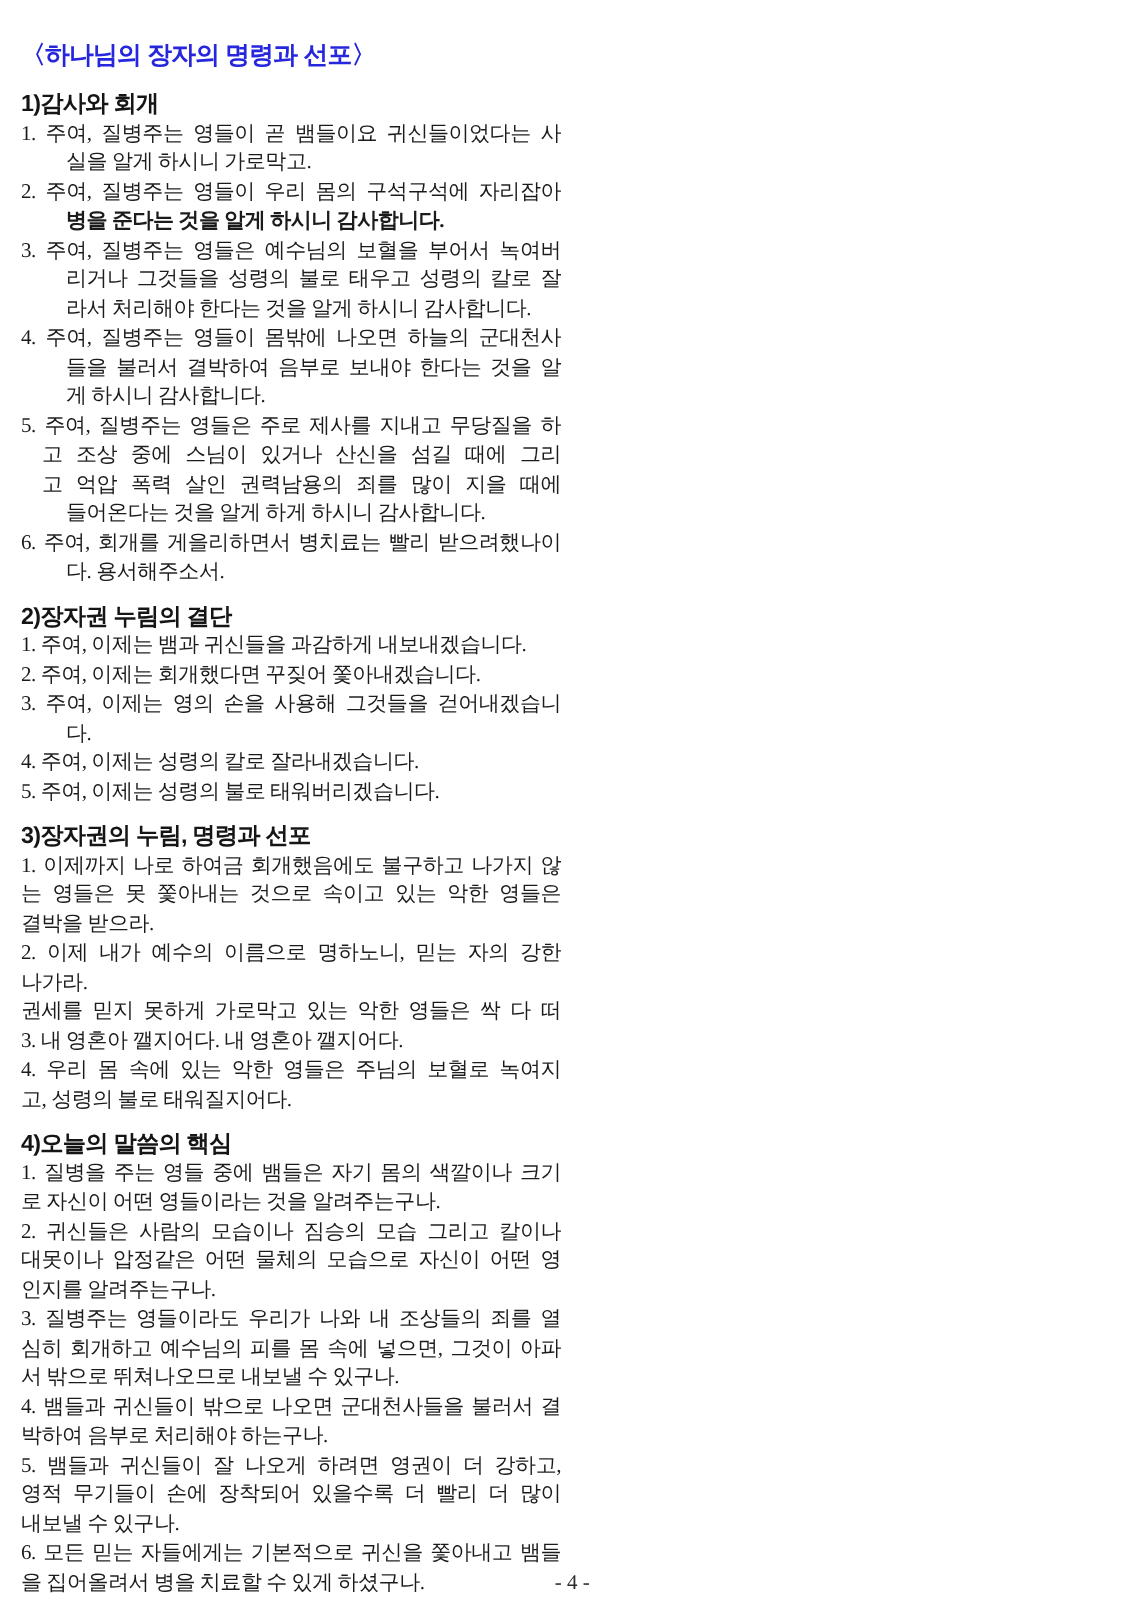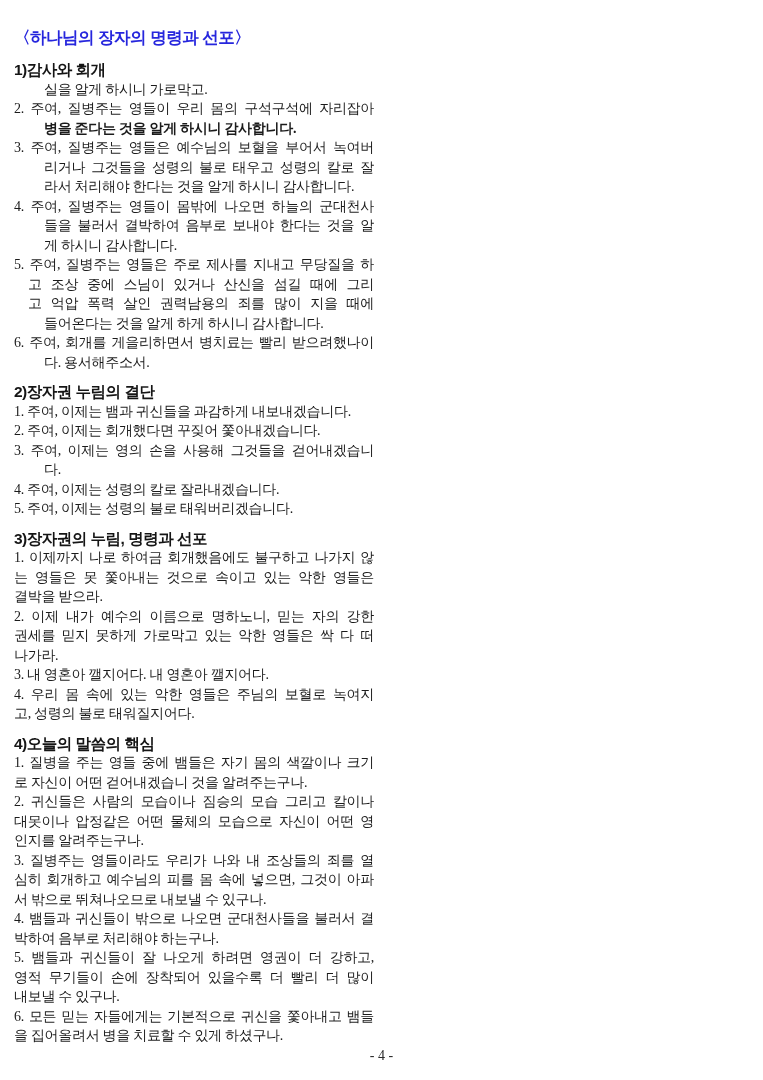--- a/index.html
+++ b/index.html
@@ -57,20 +57,21 @@
 </style>
 </head>
 <body>
 
 <div class="doc">
   <div class="title" style="color: rgb(38, 38, 221);">〈하나님의 장자의 명령과 선포〉</div>
 
 <div class="section first">
       <div class="heading">1)감사와 회개</div>
       <div class="item">
+        <div class="line just">1. 주여, 질병주는 영들이 곧 뱀들이요 귀신들이었다는 사</div>
         <div class="line" style="margin-left: 30px;">실을 알게 하시니 가로막고.</div>
       </div>
       <div class="item">
         <div class="line just">2. 주여, 질병주는 영들이 우리 몸의 구석구석에 자리잡아</div>
         <div class="line" style="margin-left: 30px; font-weight: bold;">병을 준다는 것을 알게 하시니 감사합니다.</div>
       </div>
       <div class="item">
         <div class="line just">3. 주여, 질병주는 영들은 예수님의 보혈을 부어서 녹여버</div>
         <div class="line just" style="margin-left: 30px;">리거나 그것들을 성령의 불로 태우고 성령의 칼로 잘</div>
         <div class="line" style="margin-left: 30px;">라서 처리해야 한다는 것을 알게 하시니 감사합니다.</div>
@@ -112,36 +113,36 @@
     </div>
     <div class="section">
       <div class="heading">3)장자권의 누림, 명령과 선포</div>
       <div class="item">
         <div class="line just">1. 이제까지 나로 하여금 회개했음에도 불구하고 나가지 않</div>
         <div class="line just">는 영들은 못 쫓아내는 것으로 속이고 있는 악한 영들은</div>
         <div class="line">결박을 받으라.</div>
       </div>
       <div class="item">
         <div class="line just">2. 이제 내가 예수의 이름으로 명하노니, 믿는 자의 강한</div>
+        <div class="line">나가라.</div>
         <div class="line just">권세를 믿지 못하게 가로막고 있는 악한 영들은 싹 다 떠</div>
-        <div class="line">나가라.</div>
       </div>
       <div class="item">
         <div class="line">3. 내 영혼아 깰지어다. 내 영혼아 깰지어다.</div>
       </div>
       <div class="item">
         <div class="line just">4. 우리 몸 속에 있는 악한 영들은 주님의 보혈로 녹여지</div>
         <div class="line">고, 성령의 불로 태워질지어다.</div>
       </div>
     </div>
     <div class="section">
       <div class="heading">4)오늘의 말씀의 핵심</div>
       <div class="item">
         <div class="line just">1. 질병을 주는 영들 중에 뱀들은 자기 몸의 색깔이나 크기</div>
-        <div class="line">로 자신이 어떤 걷어내겠습니 것을 알려주는구나.</div>
+        <div class="line">로 자신이 어떤 영들이라는 것을 알려주는구나.</div>
       </div>
       <div class="item">
         <div class="line just">2. 귀신들은 사람의 모습이나 짐승의 모습 그리고 칼이나</div>
         <div class="line just">대못이나 압정같은 어떤 물체의 모습으로 자신이 어떤 영</div>
         <div class="line">인지를 알려주는구나.</div>
       </div>
       <div class="item">
         <div class="line just">3. 질병주는 영들이라도 우리가 나와 내 조상들의 죄를 열</div>
         <div class="line just">심히 회개하고 예수님의 피를 몸 속에 넣으면, 그것이 아파</div>
         <div class="line">서 밖으로 뛰쳐나오므로 내보낼 수 있구나.</div>

